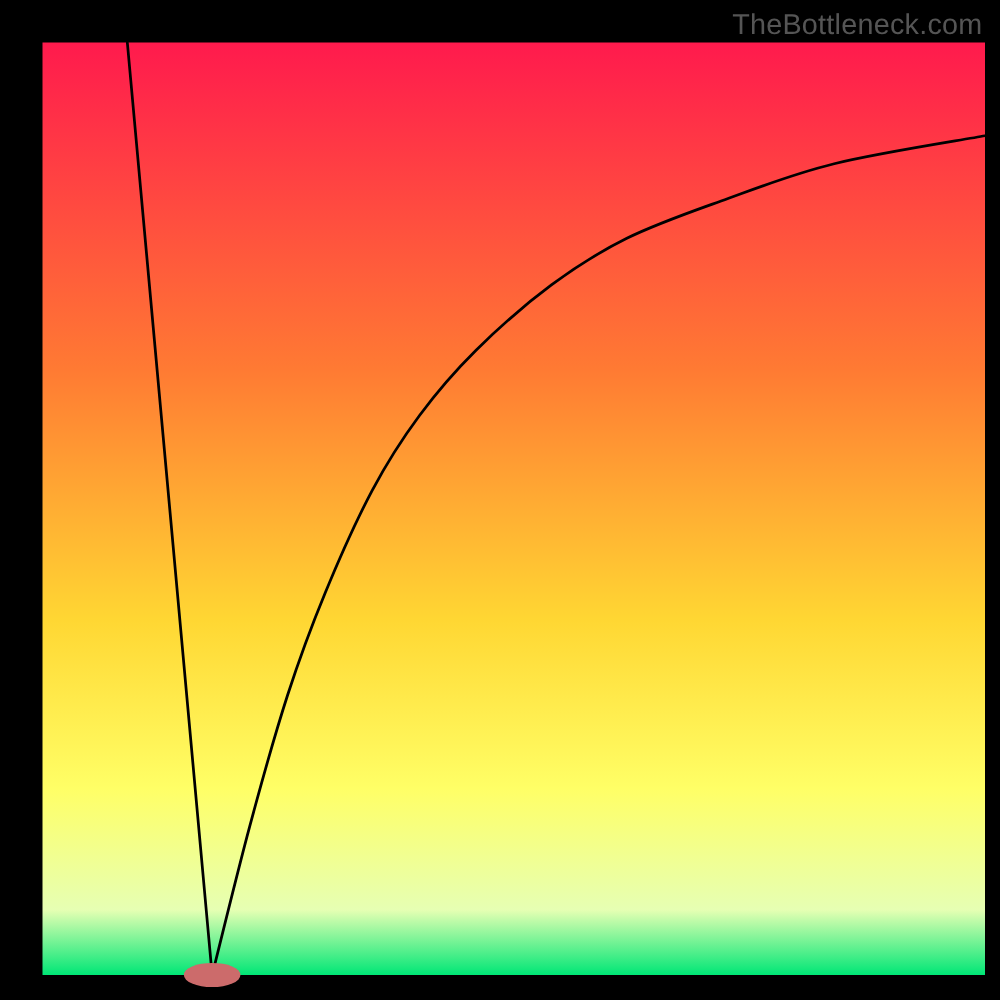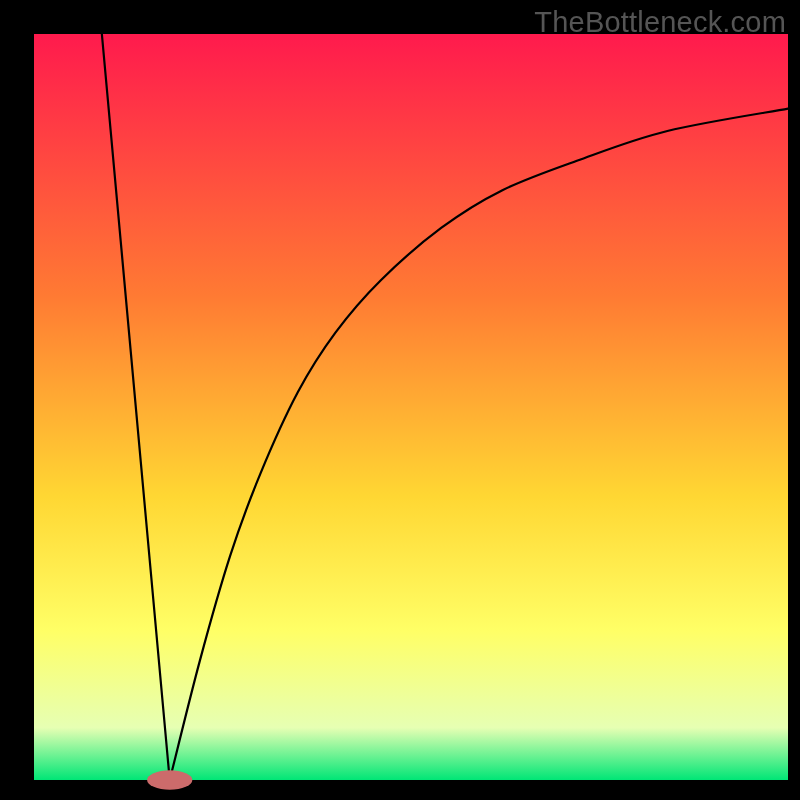--- a/index.html
+++ b/index.html
@@ -14,21 +14,21 @@
     position: relative;
     width: 800px;
     height: 800px;
   }
   .watermark {
     position: absolute;
     top: 6px;
     right: 14px;
     color: #555;
     font-family: Arial, Helvetica, sans-serif;
-    font-size: 29px;
+    font-size: 23px;
     font-weight: 500;
     letter-spacing: 0.2px;
     z-index: 10;
   }
   svg {
     display: block;
   }
 </style>
 </head>
 <body>

